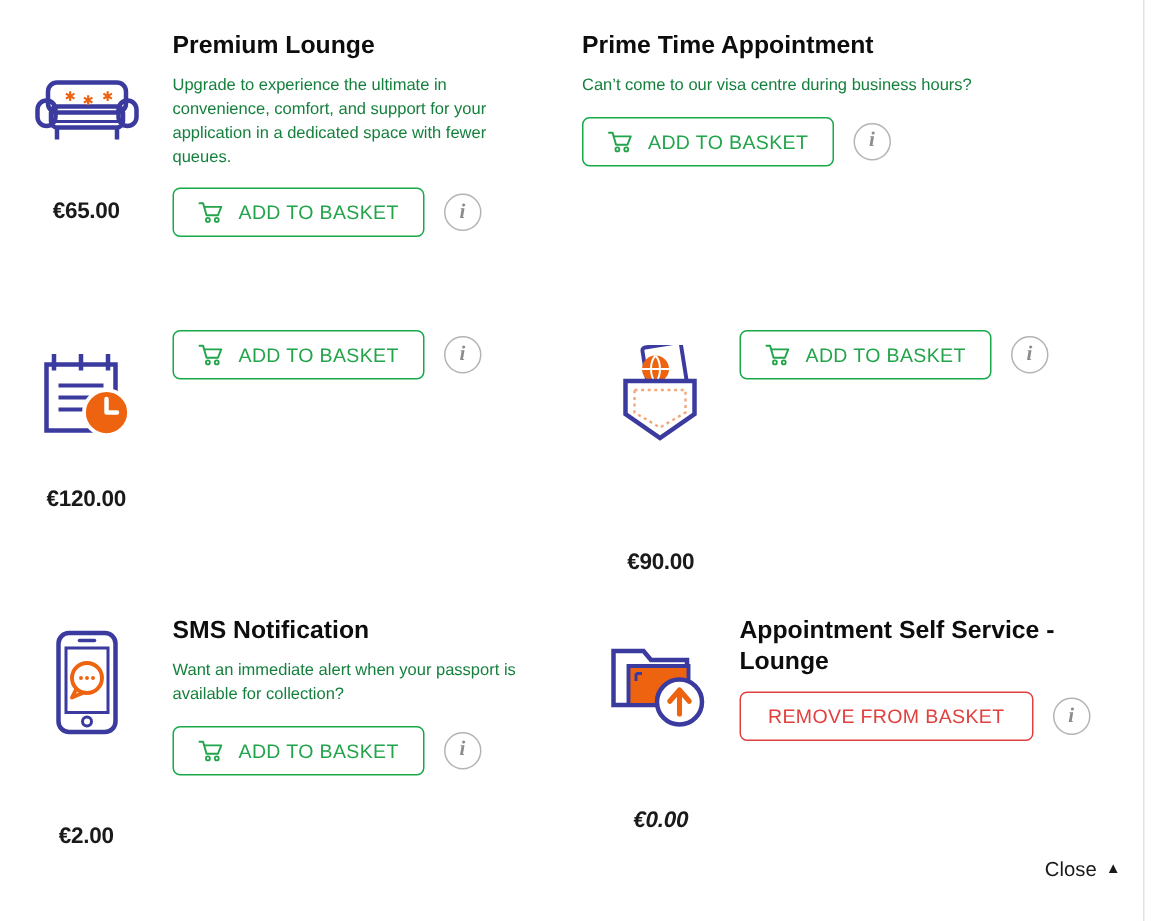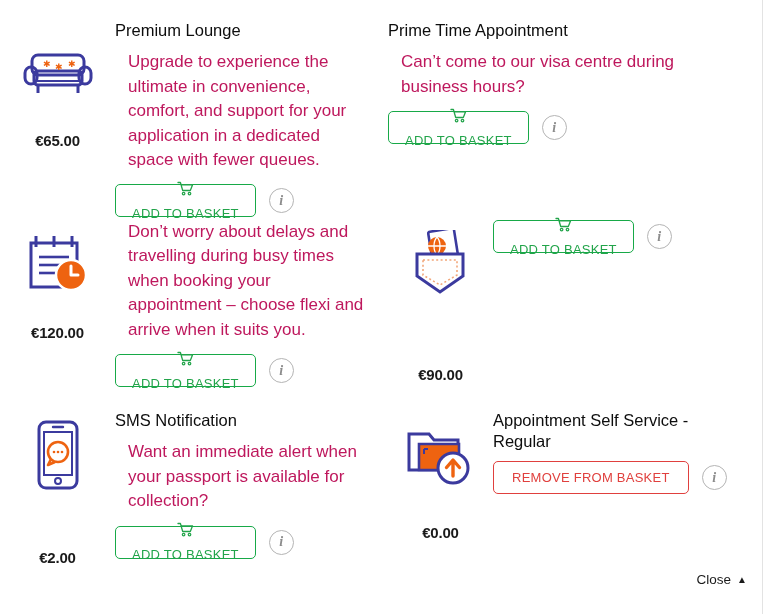--- a/index.html
+++ b/index.html
@@ -64,60 +64,59 @@
   .p-premium .price { margin-top: 24px; }
   .p-prime .media  { padding-top: 20px; }
   .p-prime .price  { margin-top: 30px; }
   .p-flexi .media  { padding-top: 8px; }
   .p-flexi .price  { margin-top: 22px; }
   .p-keep .media   { padding-top: 6px; gap: 40px; }
   .p-keep .price   { margin-top: 26px; }
   .p-sms .media    { padding-top: 8px; gap: 31px; }
   .p-sms .price    { margin-top: 26px; }
   .p-self .media   { padding-top: 10px; }
-  .p-self .price   { margin-top: 30px; }
+  .p-self .price   { margin-top: 44px; font-style: italic; }
 
   
   .body {
     flex: 1 1 auto;
     padding-right: 18px;
   }
   .product.col1 .body { padding-right: 24px; }
   .title {
     font-size: 16.5px;
-    font-weight: normal;
+    font-weight: bold;
     color: #0d0d0d;
     line-height: 1.28;
     margin: 0 0 9px 0;
   }
   .desc {
-    font-size: 17px;
-    color: #be185d;
+    font-size: 11px;
+    color: #15803d;
     line-height: 1.44;
-    margin: 0 0 12px 13px;
+    margin: 0 0 12px 0;
   }
   .actions {
     display: flex;
     align-items: center;
     gap: 13px;
   }
   .btn {
     display: inline-flex;
     align-items: center;
     justify-content: center;
     gap: 10px;
     height: 33px;
     padding: 0 16px;
     border-radius: 5px;
     background: #ffffff;
     font-size: 13px;
     letter-spacing: 0.25px;
     cursor: pointer;
     white-space: nowrap;
-    flex-direction: column;
   }
   .btn.add {
     border: 1.5px solid #17a948;
     color: #22a44a;
   }
   .btn.remove {
     border: 1.5px solid #e0403e;
     color: #e0403e;
     padding: 0 18px;
   }
@@ -235,21 +234,20 @@
             <line x1="16" y1="24" x2="46" y2="24" stroke="#3b3a9e" stroke-width="2.6"></line>
             <line x1="16" y1="32" x2="46" y2="32" stroke="#3b3a9e" stroke-width="2.6"></line>
             <line x1="16" y1="40" x2="36" y2="40" stroke="#3b3a9e" stroke-width="2.6"></line>
             <circle cx="48" cy="42" r="15" fill="#ee6310" stroke="#ffffff" stroke-width="2.5"></circle>
             <path d="M48 33v9h7" stroke="#ffffff" stroke-width="3" stroke-linecap="round" stroke-linejoin="round"></path>
           </svg>
         </div>
         <div class="price">€120.00</div>
       </div>
       <div class="body">
-        <p class="desc">Don’t worry about delays and travelling during busy times when booking your appointment – choose flexi and arrive when it suits you.</p>
         <div class="actions">
           <div class="btn add">
             <span class="cart-icon">
               <svg width="17" height="15" viewBox="0 0 17 15" fill="none">
                 <path d="M1 1.5h2.4l2.3 8h7.6l2.2-5.6H4.6" stroke="#22a44a" stroke-width="1.3" stroke-linecap="round" stroke-linejoin="round"></path>
                 <circle cx="6.6" cy="12.6" r="1.3" stroke="#22a44a" stroke-width="1.2"></circle>
                 <circle cx="12.5" cy="12.6" r="1.3" stroke="#22a44a" stroke-width="1.2"></circle>
               </svg>
             </span>
             <span>ADD TO BASKET</span>
@@ -333,21 +331,21 @@
             <path d="M14 18h40v26H14z" fill="#ee6310" stroke="#3b3a9e" stroke-width="2.6"></path>
             <path d="M19 23v5" stroke="#3b3a9e" stroke-width="2"></path>
             <path d="M19 23h4" stroke="#3b3a9e" stroke-width="2"></path>
             <circle cx="48" cy="42" r="15" fill="#ffffff" stroke="#3b3a9e" stroke-width="3"></circle>
             <path d="M48 50V35M41.5 41.5L48 34l6.5 7.5" stroke="#ee6310" stroke-width="3.4" stroke-linecap="round" stroke-linejoin="round"></path>
           </svg>
         </div>
         <div class="price">€0.00</div>
       </div>
       <div class="body">
-        <h3 class="title">Appointment Self Service - Regular</h3>
+        <h3 class="title">Appointment Self Service - Lounge</h3>
         <div class="actions">
           <div class="btn remove">
             <span>REMOVE FROM BASKET</span>
           </div>
           <div class="info-btn">i</div>
         </div>
       </div>
     </div>
 
   </div>

